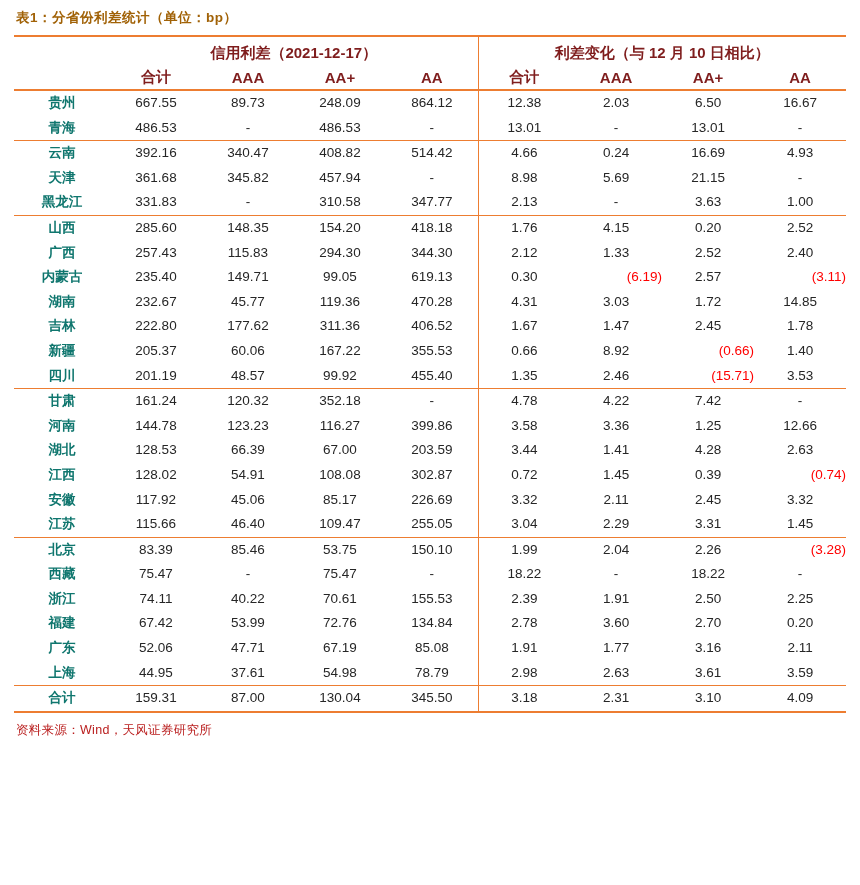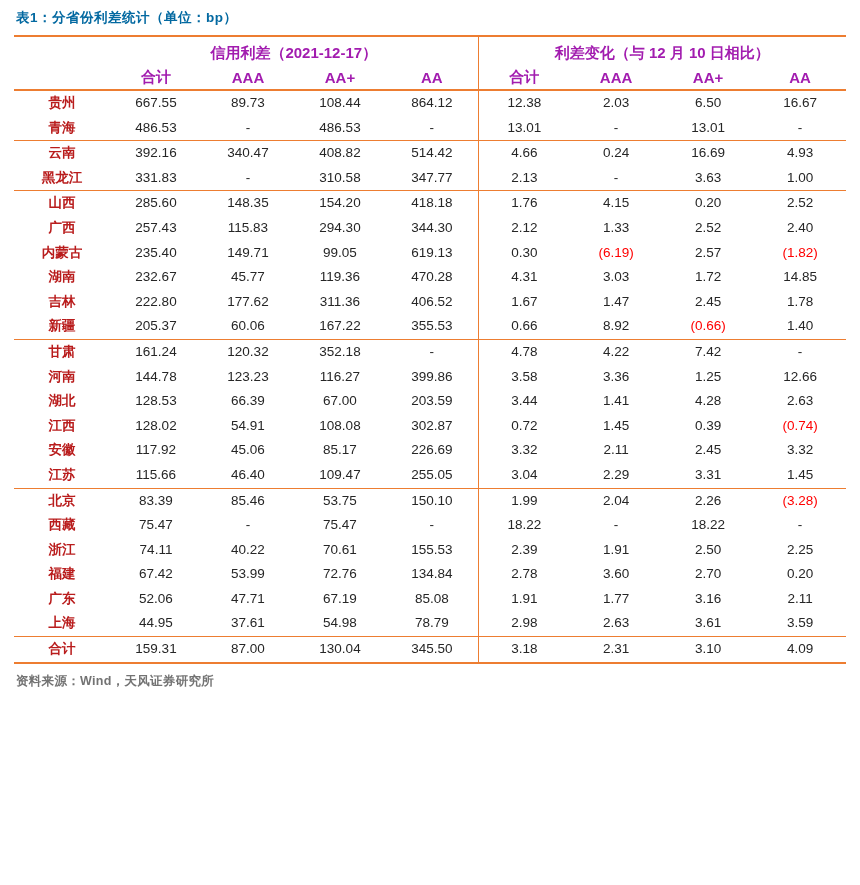--- a/index.html
+++ b/index.html
@@ -3,45 +3,45 @@
 <meta charset="utf-8">
 <style>
   html,body{margin:0;padding:0;background:#ffffff;}
   body{
     width:860px;height:885px;
     font-family:"Liberation Sans","DejaVu Sans",sans-serif;
     color:#262626;
   }
   .wrap{padding:5px 14px 0 14px;}
   .table-title{
-    font-size:13.5px;font-weight:bold;color:#0369a1;
+    font-size:13.5px;font-weight:bold;color:#a16207;
     padding:4px 0 8px 2px;letter-spacing:0.5px;
   }
   table{
     width:832px;border-collapse:collapse;table-layout:fixed;
     border-top:2px solid #ED7D31;border-bottom:2px solid #ED7D31;
   }
   col.labelcol{width:96px;}
   col.datacol{width:92px;}
   thead{border-bottom:2px solid #ED7D31;}
-  th{font-weight:bold;color:#a21caf;text-align:center;padding:0;}
+  th{font-weight:bold;color:#7f1d1d;text-align:center;padding:0;}
   tr.groups th{font-size:15px;height:26px;padding-top:3px;}
   tr.subs th{font-size:15px;height:23px;}
   td{
     text-align:center;font-size:13.5px;color:#262626;
     height:24.6px;padding:0;line-height:24.6px;
     white-space:nowrap;overflow:hidden;
   }
-  td.rowlabel{font-weight:bold;color:#b91c1c;}
+  td.rowlabel{font-weight:bold;color:#0f766e;}
   .sep{border-left:1.5px solid #ED7D31;}
   tbody.group + tbody.group{border-top:1.5px solid #ED7D31;}
   tbody.total{border-top:1.5px solid #ED7D31;}
-  td.neg{color:#FF0000;}
+  td.neg{color:#FF0000;text-align:right;}
   .source{
-    color:#737373;font-size:12.5px;padding:9px 0 0 2px;letter-spacing:0.3px;font-weight:bold;
+    color:#b91c1c;font-size:12.5px;padding:9px 0 0 2px;letter-spacing:0.3px;
   }
 </style>
 </head>
 <body>
 
 <div class="wrap">
   <div class="table-title">表1：分省份利差统计（单位：bp）</div>
 
   <table>
     <colgroup>
@@ -71,21 +71,21 @@
         <th>AAA</th>
         <th>AA+</th>
         <th>AA</th>
       </tr>
     </thead>
   <tbody class="group">
         <tr>
           <td class="rowlabel">贵州</td>
           <td>667.55</td>
           <td>89.73</td>
-          <td>108.44</td>
+          <td>248.09</td>
           <td>864.12</td>
           <td class="sep">12.38</td>
           <td>2.03</td>
           <td>6.50</td>
           <td>16.67</td>
         </tr>
         <tr>
           <td class="rowlabel">青海</td>
           <td>486.53</td>
           <td>-</td>
@@ -103,20 +103,31 @@
           <td>392.16</td>
           <td>340.47</td>
           <td>408.82</td>
           <td>514.42</td>
           <td class="sep">4.66</td>
           <td>0.24</td>
           <td>16.69</td>
           <td>4.93</td>
         </tr>
         <tr>
+          <td class="rowlabel">天津</td>
+          <td>361.68</td>
+          <td>345.82</td>
+          <td>457.94</td>
+          <td>-</td>
+          <td class="sep">8.98</td>
+          <td>5.69</td>
+          <td>21.15</td>
+          <td>-</td>
+        </tr>
+        <tr>
           <td class="rowlabel">黑龙江</td>
           <td>331.83</td>
           <td>-</td>
           <td>310.58</td>
           <td>347.77</td>
           <td class="sep">2.13</td>
           <td>-</td>
           <td>3.63</td>
           <td>1.00</td>
         </tr>
@@ -146,21 +157,21 @@
         </tr>
         <tr>
           <td class="rowlabel">内蒙古</td>
           <td>235.40</td>
           <td>149.71</td>
           <td>99.05</td>
           <td>619.13</td>
           <td class="sep">0.30</td>
           <td class="neg">(6.19)</td>
           <td>2.57</td>
-          <td class="neg">(1.82)</td>
+          <td class="neg">(3.11)</td>
         </tr>
         <tr>
           <td class="rowlabel">湖南</td>
           <td>232.67</td>
           <td>45.77</td>
           <td>119.36</td>
           <td>470.28</td>
           <td class="sep">4.31</td>
           <td>3.03</td>
           <td>1.72</td>
@@ -181,20 +192,31 @@
           <td class="rowlabel">新疆</td>
           <td>205.37</td>
           <td>60.06</td>
           <td>167.22</td>
           <td>355.53</td>
           <td class="sep">0.66</td>
           <td>8.92</td>
           <td class="neg">(0.66)</td>
           <td>1.40</td>
         </tr>
+        <tr>
+          <td class="rowlabel">四川</td>
+          <td>201.19</td>
+          <td>48.57</td>
+          <td>99.92</td>
+          <td>455.40</td>
+          <td class="sep">1.35</td>
+          <td>2.46</td>
+          <td class="neg">(15.71)</td>
+          <td>3.53</td>
+        </tr>
       </tbody>
       <tbody class="group">
         <tr>
           <td class="rowlabel">甘肃</td>
           <td>161.24</td>
           <td>120.32</td>
           <td>352.18</td>
           <td>-</td>
           <td class="sep">4.78</td>
           <td>4.22</td>

